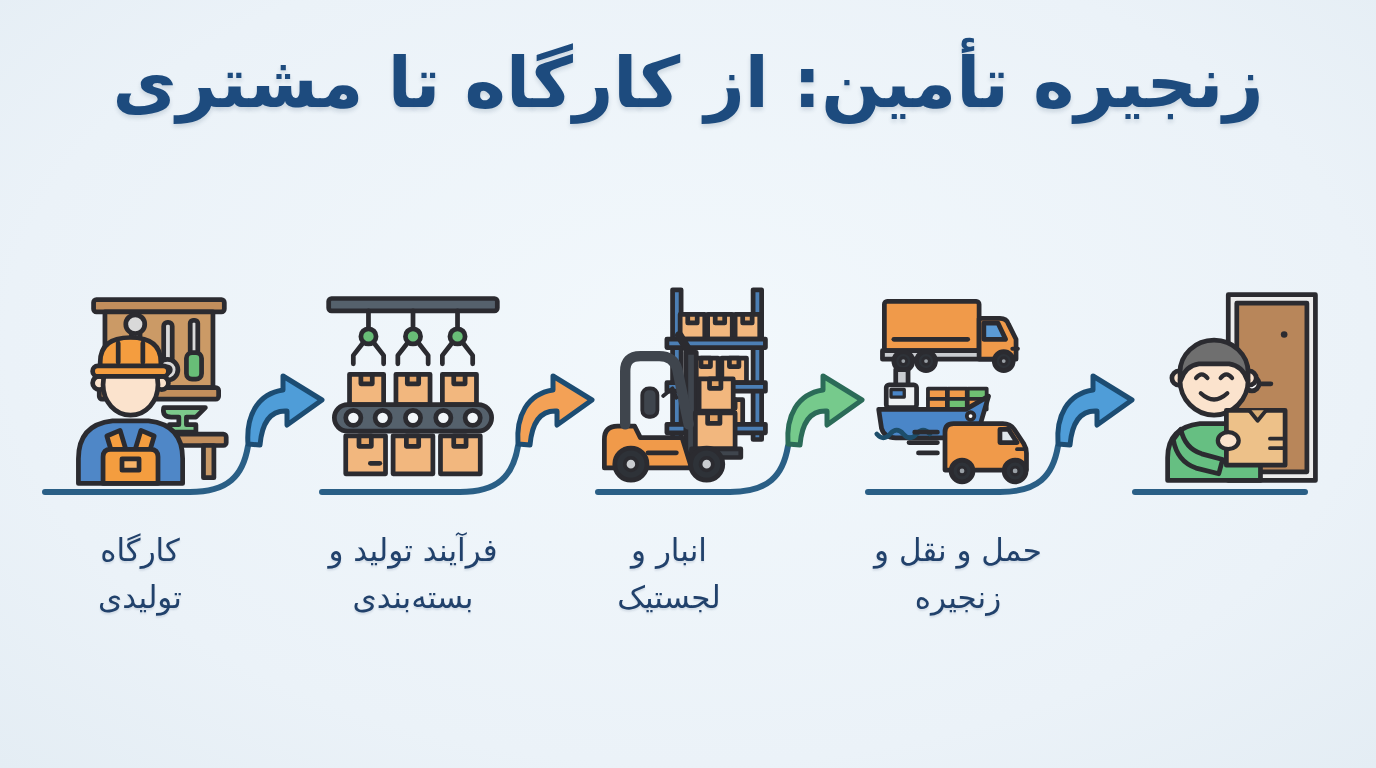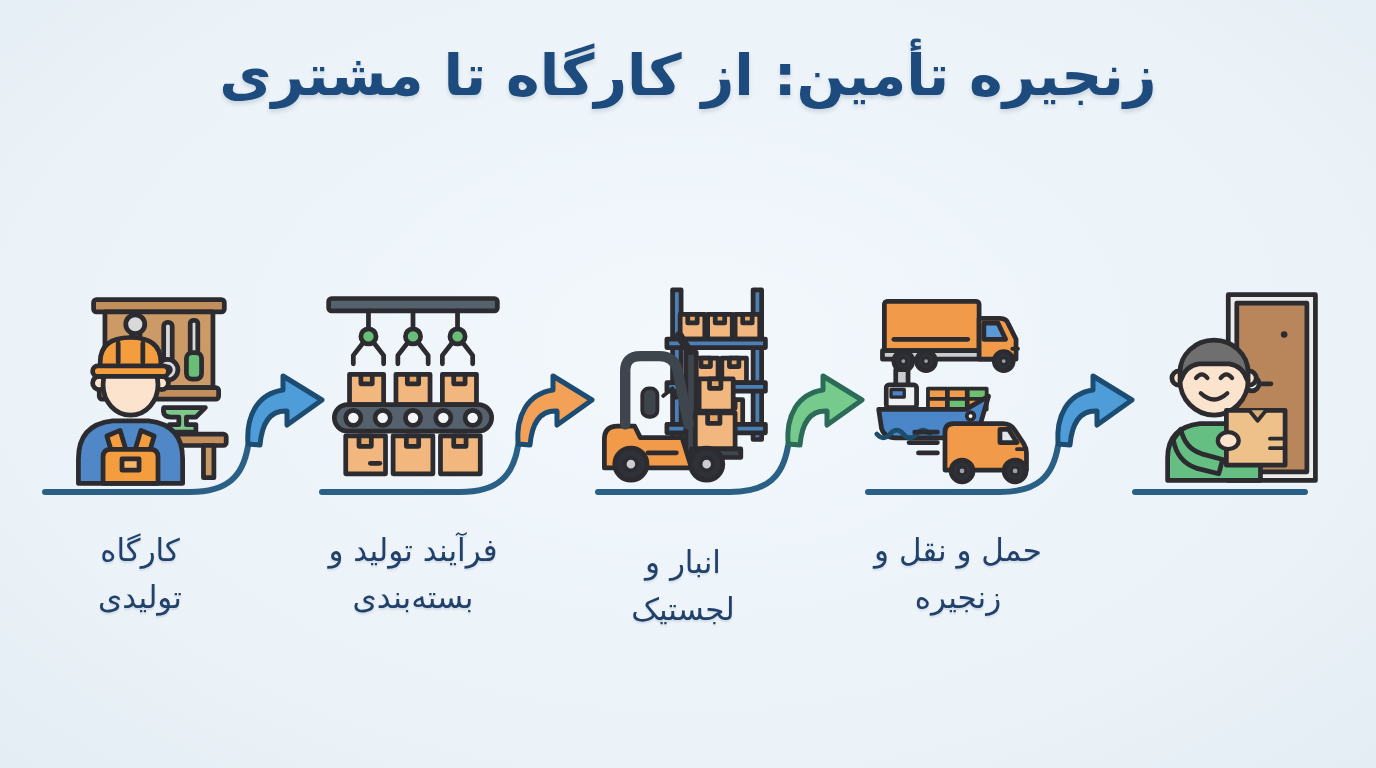--- a/index.html
+++ b/index.html
@@ -5,21 +5,21 @@
   html,body{margin:0;padding:0;background:#e7eff6;}
   .canvas{
     position:relative;width:1376px;height:768px;overflow:hidden;
     background:#edf4f9;
     background:radial-gradient(ellipse at 50% 45%, #f2f8fc 0%, #ebf2f8 70%, #e4edf4 100%);
     font-family:"DejaVu Sans","Liberation Sans",sans-serif;
   }
   .title{
     position:absolute;top:42px;left:0;width:100%;
     text-align:center;direction:rtl;
-    font-size:57px;font-weight:bold;color:#1d4b7e;
+    font-size:70px;font-weight:bold;color:#1d4b7e;
     text-shadow:0 3px 4px rgba(30,60,95,.16);
   }
   .stage-icon{position:absolute;width:180px;height:199px;}
   .stage-icon svg{display:block;width:100%;height:100%;}
   .stage-label{
     position:absolute;top:527px;width:270px;
     text-align:center;direction:rtl;
     font-size:31px;font-weight:normal;line-height:1.5;color:#21416b;
     text-shadow:0 2px 2px rgba(30,60,95,.12);
   }
@@ -244,21 +244,21 @@
   </div>
 
   <div class="stage-label" style="left:5px;">
     <span>کارگاه</span>
       <span>تولیدی</span>
   </div>
   <div class="stage-label" style="left:278px;">
     <span>فرآیند تولید و</span>
       <span>بسته‌بندی</span>
   </div>
-  <div class="stage-label" style="left:548px;margin-top:12px;">
+  <div class="stage-label" style="left:534px;">
     <span>انبار و</span>
       <span>لجستیک</span>
   </div>
   <div class="stage-label" style="left:823px;">
     <span>حمل و نقل و</span>
       <span>زنجیره</span>
   </div>
   <div class="stage-label" style="left:1091px;">
   </div>
 

